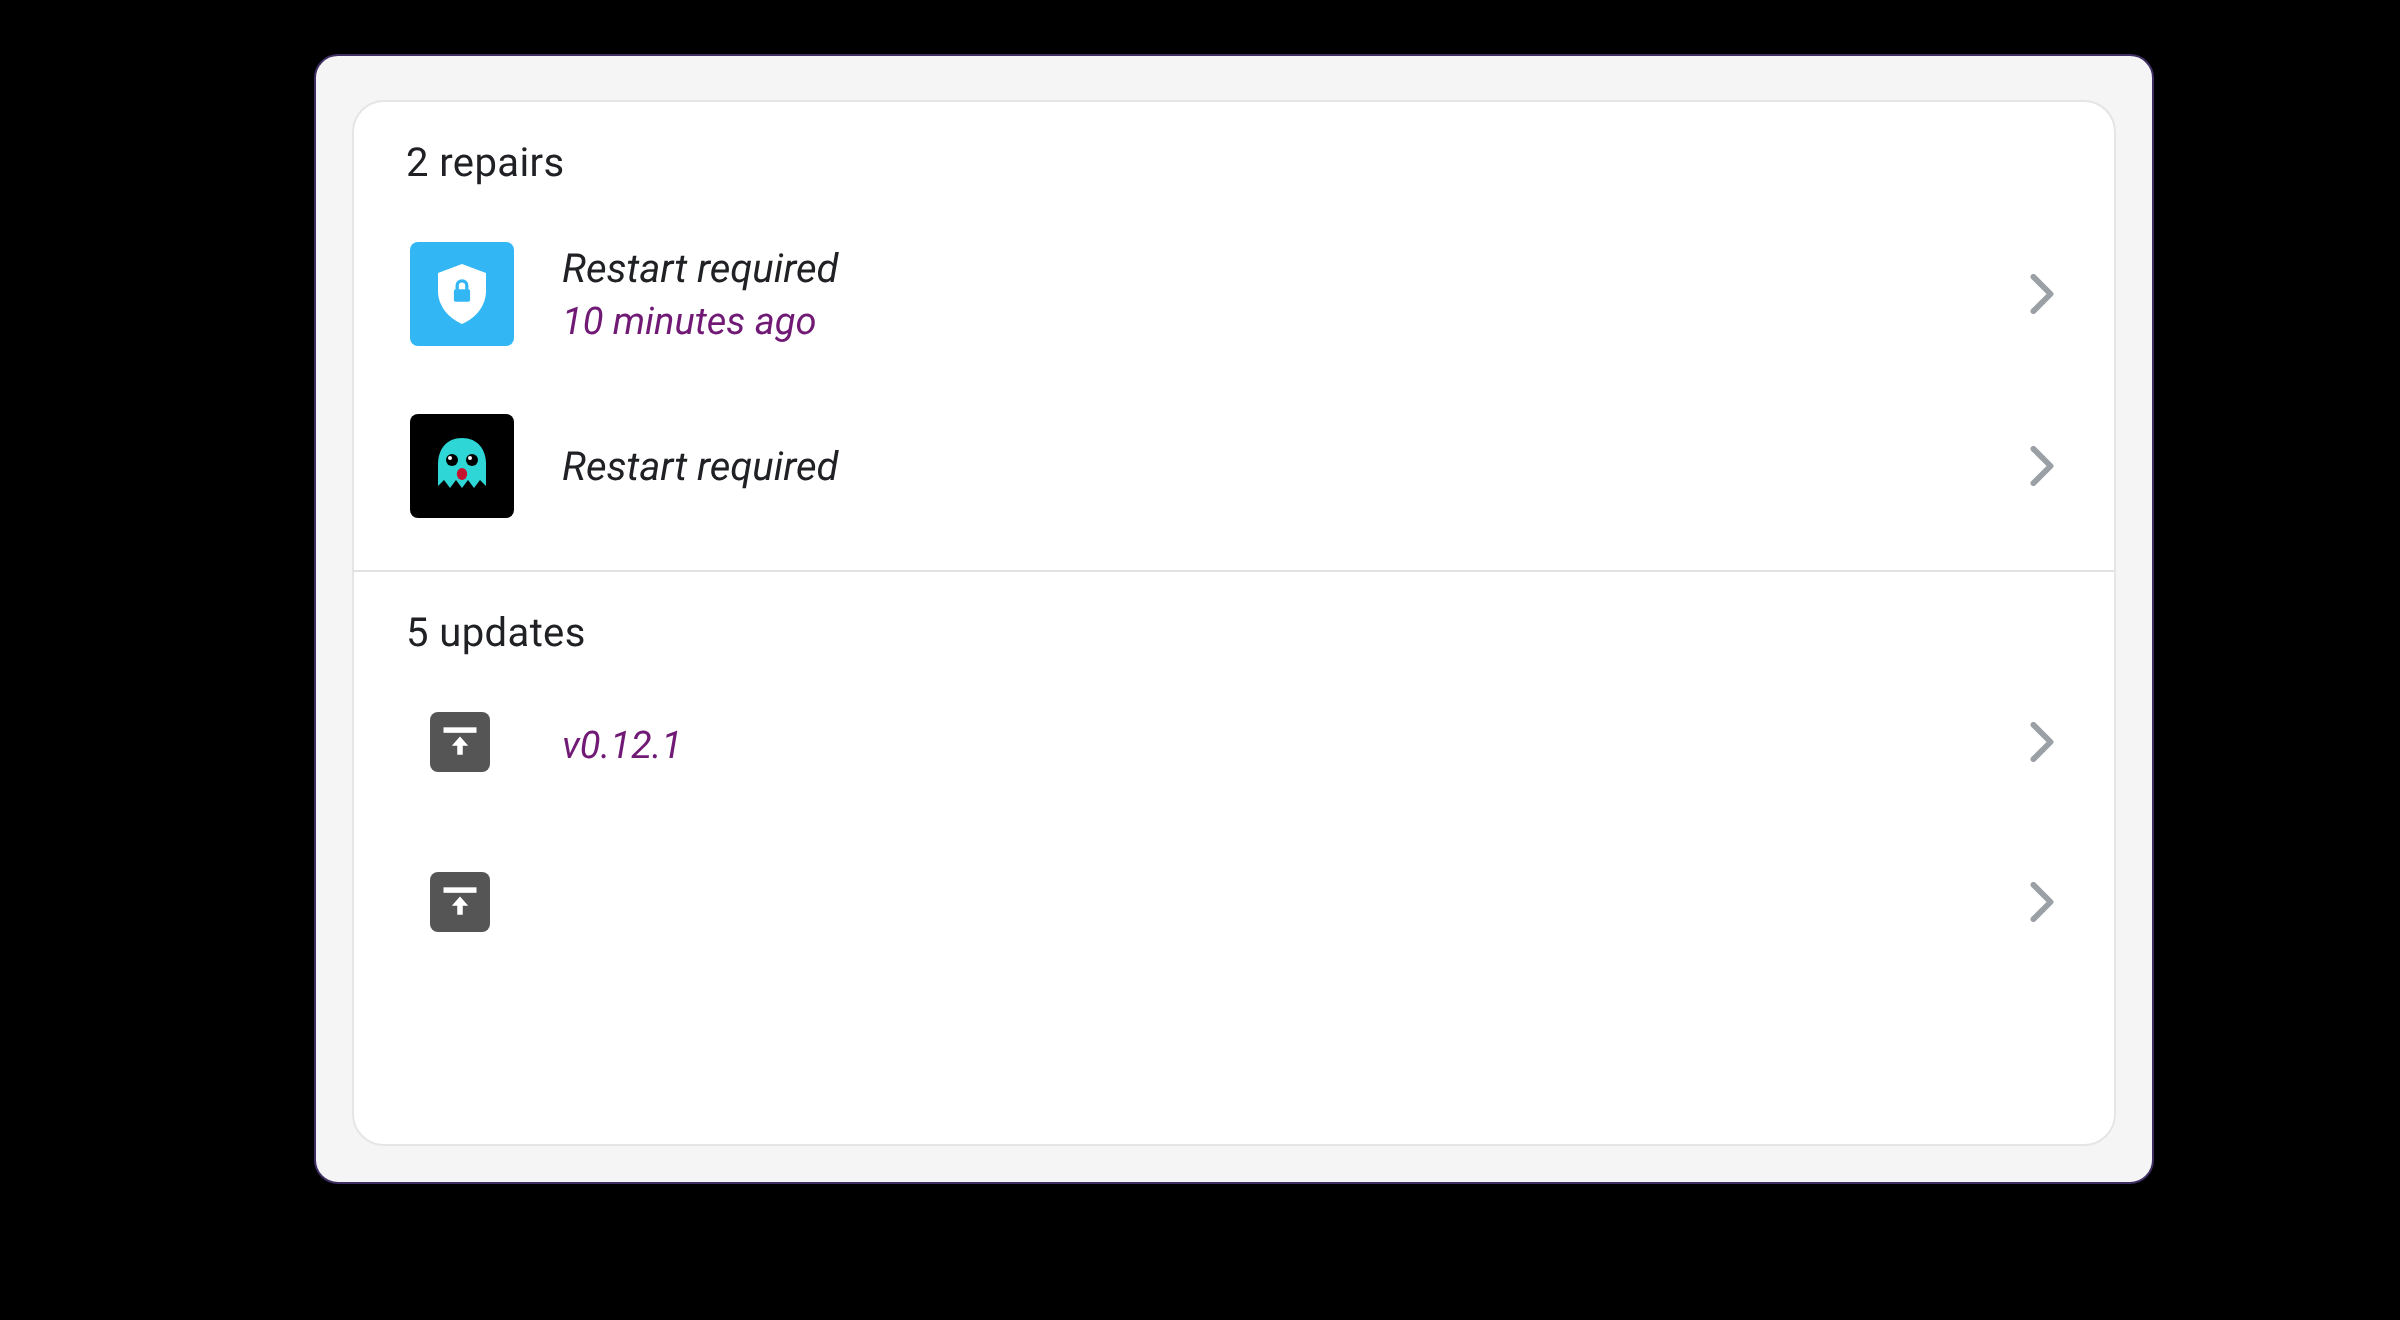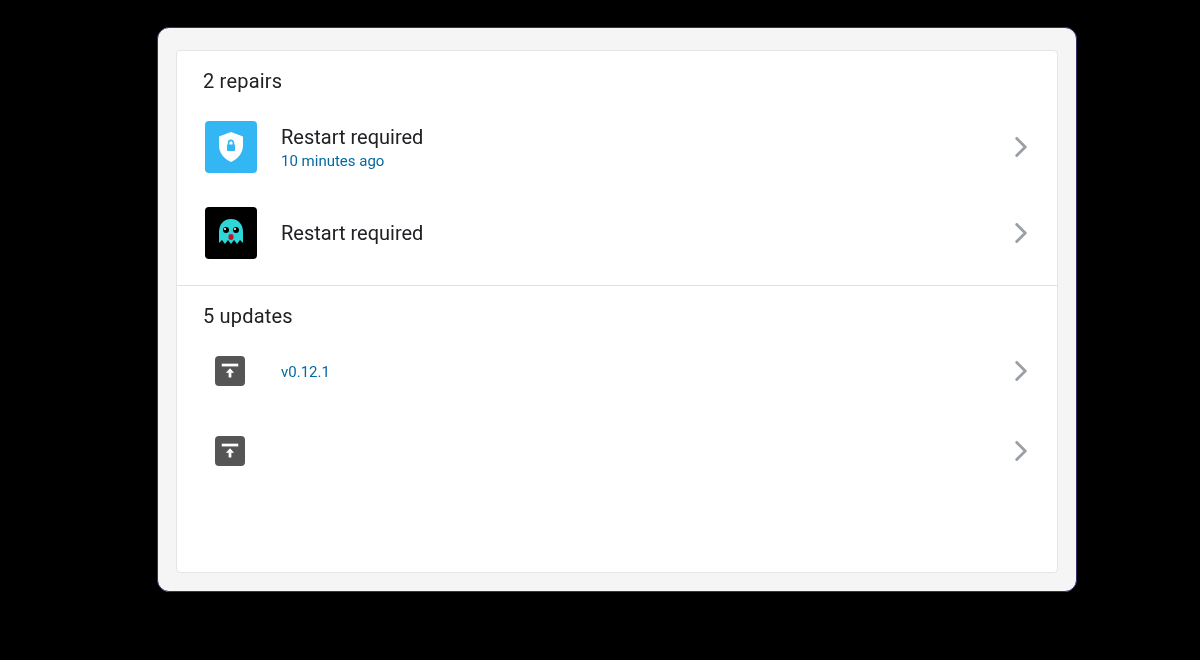--- a/index.html
+++ b/index.html
@@ -18,21 +18,21 @@
     height: 565px;
     background: #f5f5f5;
     border: 1px solid #3e2e62;
     border-radius: 12px;
     box-shadow: 0 4px 24px rgba(0,0,0,0.5);
     padding: 22px 18px 18px 18px;
   }
   .card {
     background: #fff;
     border: 1px solid #e5e5e5;
-    border-radius: 4px;
+    border-radius: 16px;
     width: 100%;
     height: 100%;
     overflow: hidden;
   }
   .section {
     padding: 18px 26px 12px 26px;
   }
   .section-header {
     font-size: 20px;
     font-weight: 400;
@@ -66,30 +66,31 @@
   .row-icon.small {
     width: 30px;
     height: 30px;
     flex: 0 0 30px;
     margin-left: 10px;
     margin-right: 36px;
   }
   .row-body {
     flex: 1 1 auto;
     min-width: 0;
+    font-style: italic;
   }
   .row-title {
     font-size: 20px;
     font-weight: 400;
     color: #202124;
     line-height: 1.25;
   }
   .row-sub {
-    font-size: 15px;
-    color: #0369a1;
+    font-size: 19px;
+    color: #701a75;
     margin-top: 2px;
   }
   .chevron {
     flex: 0 0 auto;
     color: #9aa0a6;
     margin-left: 12px;
     display: flex;
     align-items: center;
   }
   .chevron svg { width: 12px; height: 20px; }

